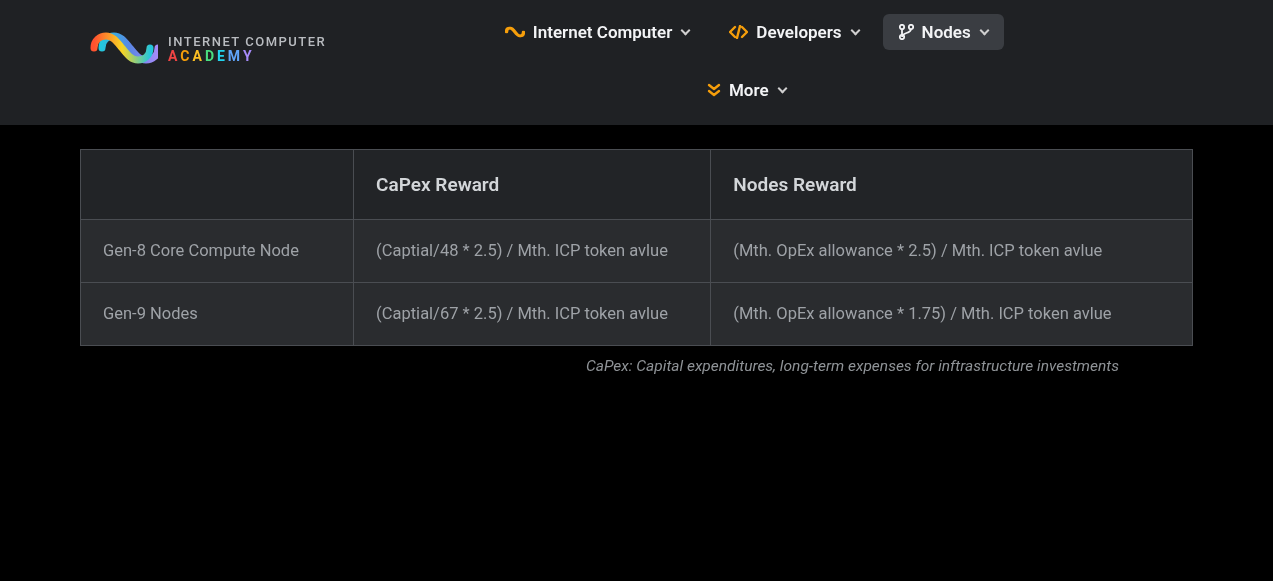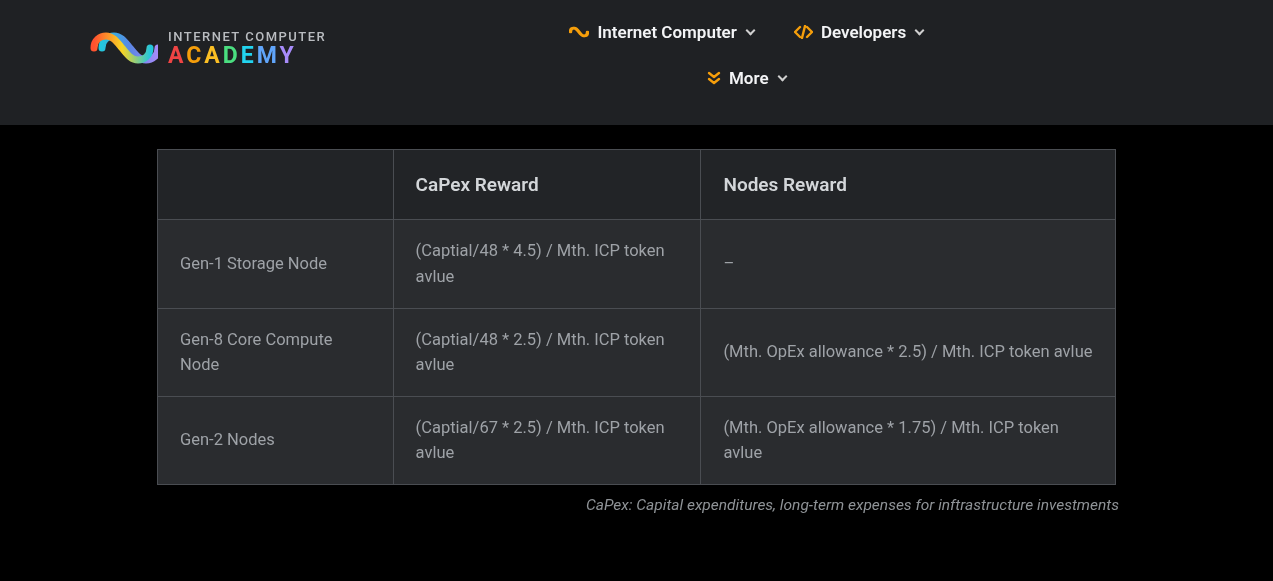--- a/index.html
+++ b/index.html
@@ -31,21 +31,21 @@
     flex-direction: column;
     margin-left: 6px;
   }
   .logo-line1 {
     font-size: 13px;
     letter-spacing: 1.5px;
     color: #b9bcc0;
     font-weight: 500;
   }
   .logo-line2 {
-    font-size: 23px;
+    font-size: 14px;
     font-weight: 700;
     letter-spacing: 3px;
     line-height: 1;
   }
   .gA { color: #ef4444; }
   .gC { color: #f59e0b; }
   .gA2 { color: #fbbf24; }
   .gD { color: #4ade80; }
   .gE { color: #22d3ee; }
   .gM { color: #60a5fa; }
@@ -80,30 +80,30 @@
     border-right: 2px solid #cfcfcf;
     border-bottom: 2px solid #cfcfcf;
     transform: rotate(45deg);
     margin-top: -3px;
     margin-left: 2px;
   }
   .nav-row2 {
     width: 100%;
     display: flex;
     justify-content: center;
-    margin-top: 2px;
+    margin-top: 14px;
   }
 
   
   .main {
     padding: 24px 0 0 0;
   }
   .table {
     margin: 0 auto;
-    width: 959px;
+    width: 1113px;
     border-collapse: collapse;
     background: #2a2c2f;
   }
   .table th, .table td {
     border: 1px solid #4a4d52;
     padding: 18px 22px;
     text-align: left;
     vertical-align: middle;
     font-size: 16.5px;
     line-height: 1.55;
@@ -178,20 +178,32 @@
     <div class="nav-item">
       <span class="nav-icon">
         <svg width="19" height="14" viewBox="0 0 19 14">
             <path d="M6 2 1 7l5 5M13 2l5 5-5 5M11 1 8 13" fill="none" stroke="#f59e0b" stroke-width="2.4" stroke-linecap="round" stroke-linejoin="round"></path>
           </svg>
       </span>
       <span>Developers</span>
       <span class="chev"></span>
     </div>
 
+    <div class="nav-item active">
+      <span class="nav-icon">
+        <svg width="15" height="16" viewBox="0 0 15 16">
+            <circle cx="3" cy="3" r="2.2" fill="none" stroke="#f3f4f6" stroke-width="1.8"></circle>
+            <circle cx="12" cy="3" r="2.2" fill="none" stroke="#f3f4f6" stroke-width="1.8"></circle>
+            <circle cx="3" cy="13" r="2.2" fill="none" stroke="#f3f4f6" stroke-width="1.8"></circle>
+            <path d="M3 5v6M12 5c0 5-9 3-9 8" fill="none" stroke="#f3f4f6" stroke-width="1.8"></path>
+          </svg>
+      </span>
+      <span>Nodes</span>
+      <span class="chev"></span>
+    </div>
 
 
     <div class="nav-row2">
       <div class="nav-item">
         <span class="nav-icon">
           <svg width="14" height="14" viewBox="0 0 14 14">
               <path d="M2 2l5 4 5-4M2 8l5 4 5-4" fill="none" stroke="#f59e0b" stroke-width="2.4" stroke-linecap="round" stroke-linejoin="round"></path>
             </svg>
         </span>
         <span>More</span>
@@ -210,31 +222,26 @@
       </colgroup>
     <thead>
       <tr>
         <th class="empty"></th>
         <th>CaPex Reward</th>
         <th>Nodes Reward</th>
       </tr>
     </thead>
     <tbody>
       <tr>
-        <td>Gen-1 Storage Node</td>
-        <td>(Captial/48 * 4.5) / Mth. ICP token avlue</td>
-        <td>–</td>
-      </tr>
-      <tr>
         <td>Gen-8 Core Compute Node</td>
         <td>(Captial/48 * 2.5) / Mth. ICP token avlue</td>
         <td>(Mth. OpEx allowance * 2.5) / Mth. ICP token avlue</td>
       </tr>
       <tr>
-        <td>Gen-2 Nodes</td>
+        <td>Gen-9 Nodes</td>
         <td>(Captial/67 * 2.5) / Mth. ICP token avlue</td>
         <td>(Mth. OpEx allowance * 1.75) / Mth. ICP token avlue</td>
       </tr>
     </tbody>
   </table>
 
   <div class="footnotes">
     <div>CaPex: Capital expenditures, long-term expenses for inftrastructure investments</div>
 
   </div>

